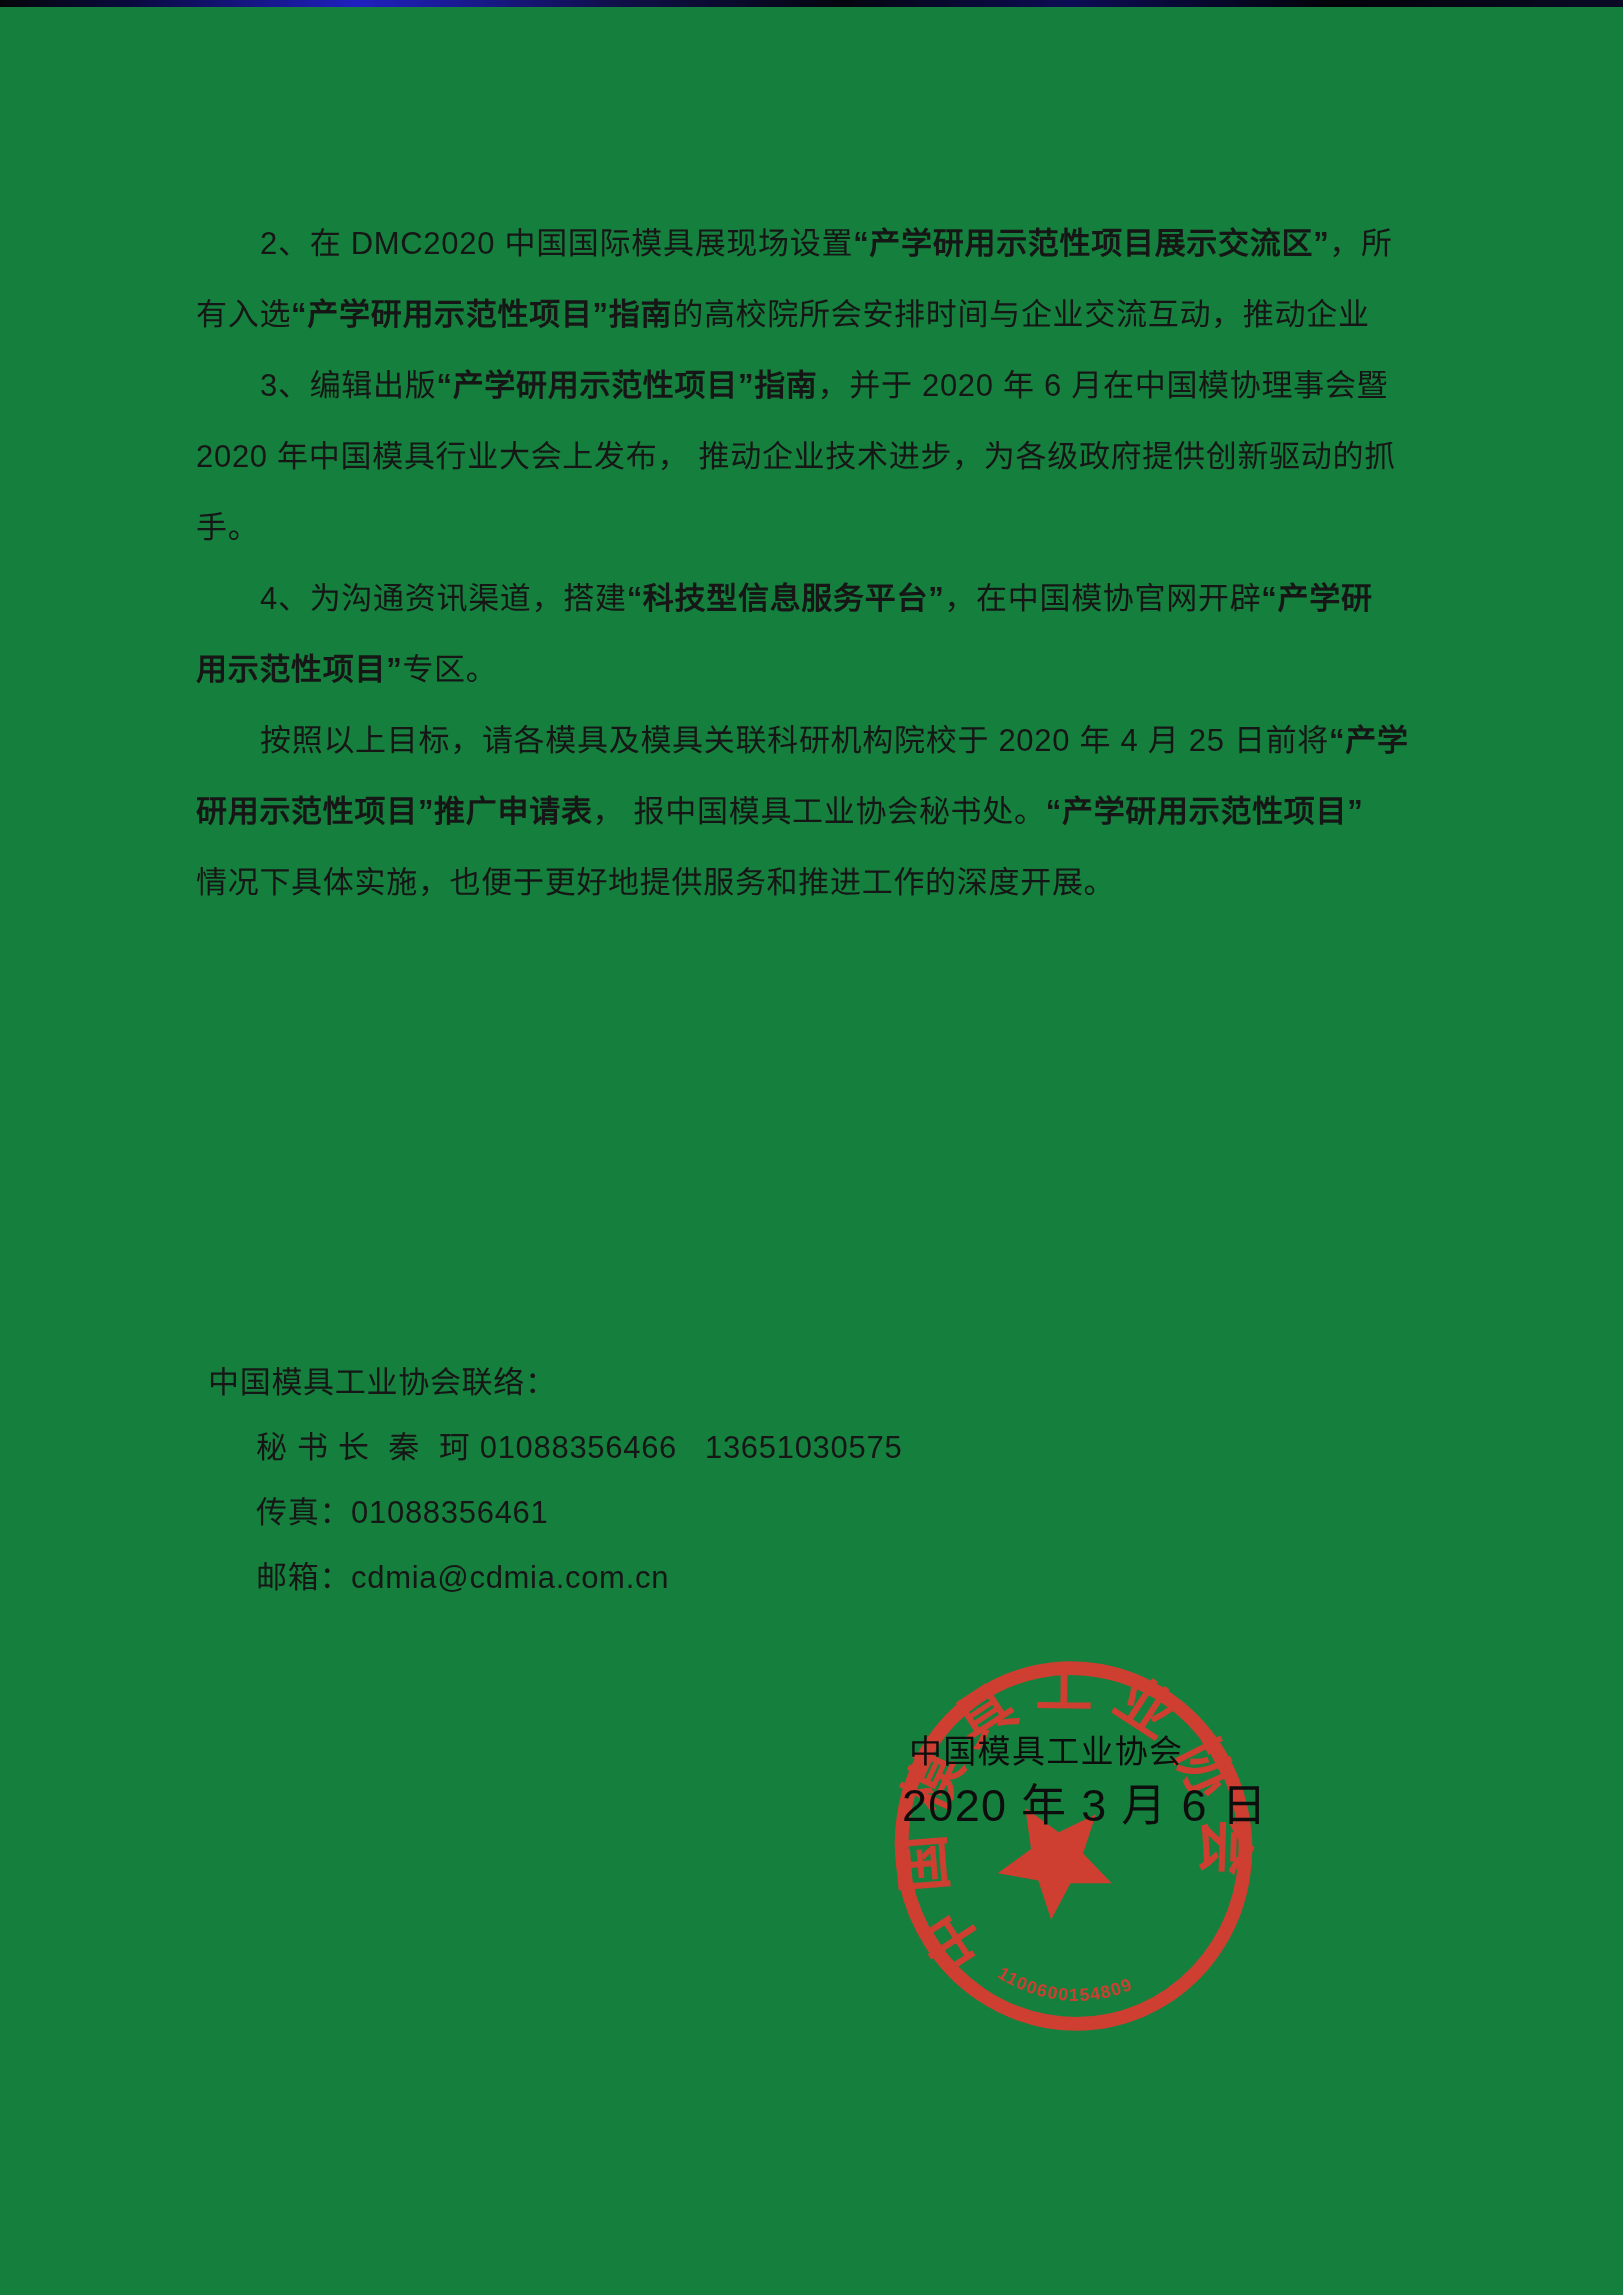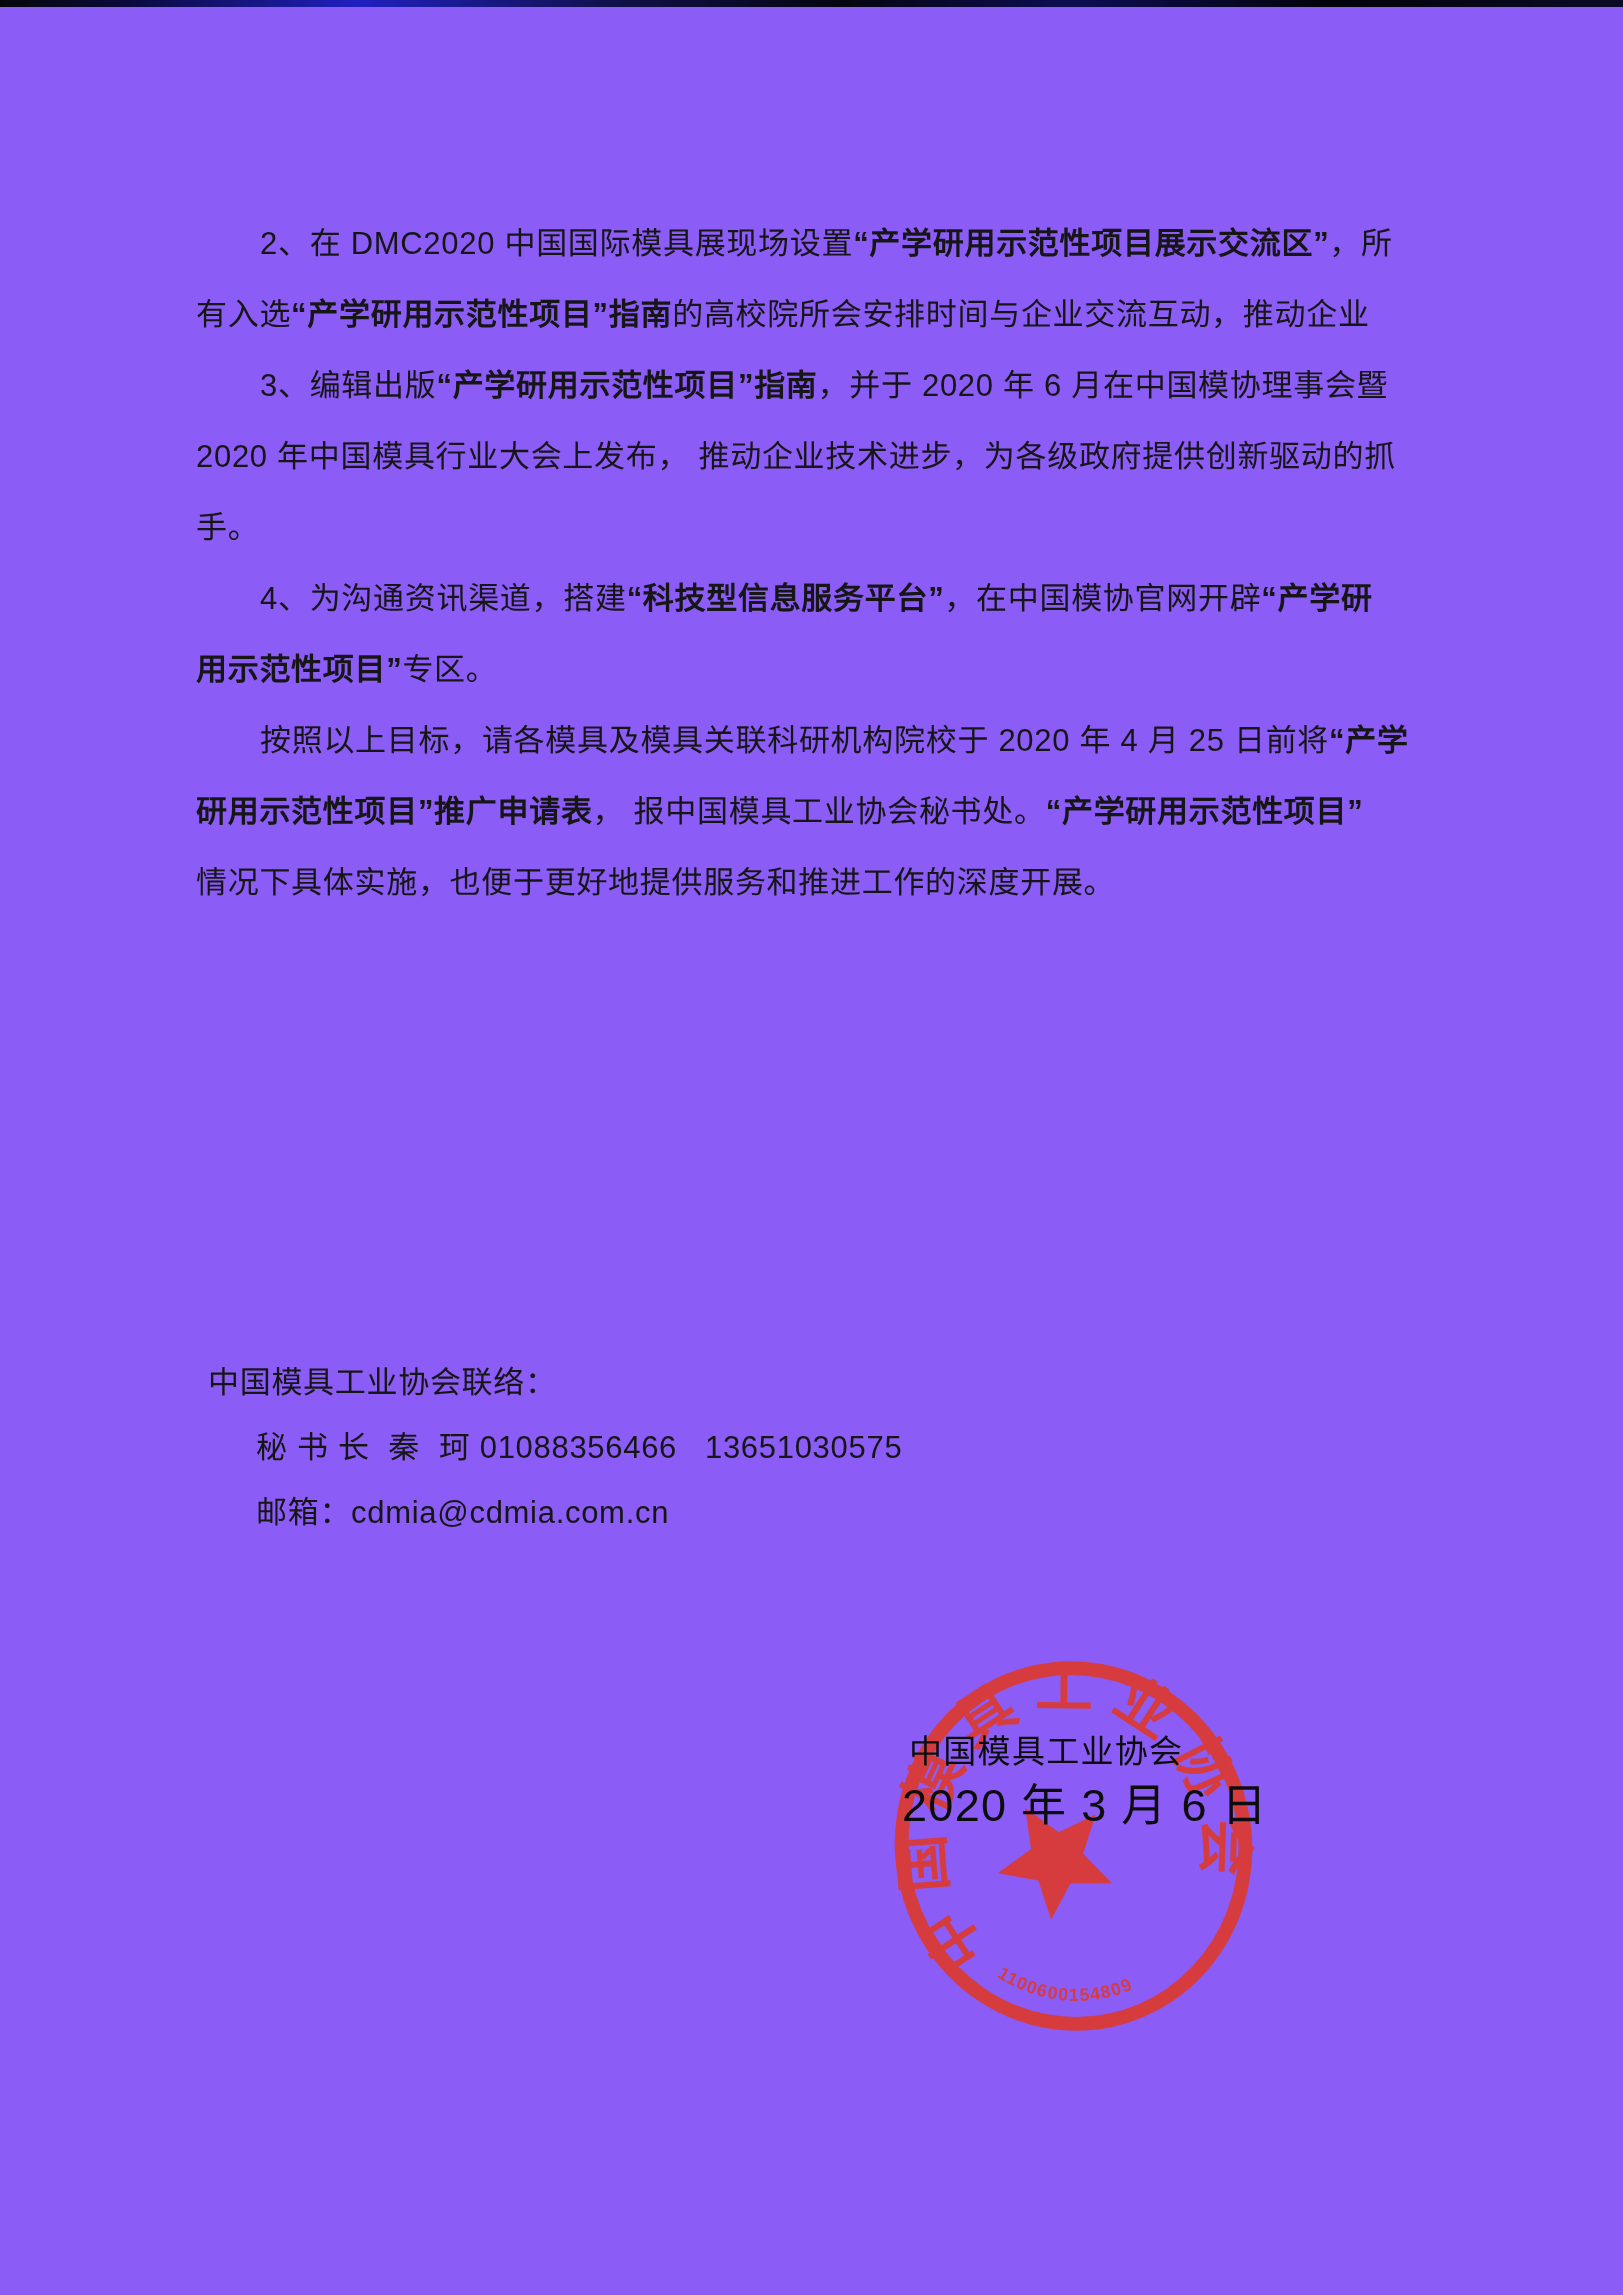--- a/index.html
+++ b/index.html
@@ -1,20 +1,20 @@
 <!DOCTYPE html>
 <html lang="zh-CN" style="font-size:10.5px"><head>
 <meta charset="utf-8">
 <style>
   html,body{margin:0;padding:0;background:#888;}
   .page{
     position:relative;
     width:1623px;height:2295px;
     margin:0 auto;
-    background:#8b5cf6;
+    background:#15803d;
     overflow:hidden;
     font-family:"Liberation Sans", sans-serif;
     color:#161616;
   }
   
   .scan-band{
     position:absolute;left:0;top:0;width:1623px;height:6.5px;
     background:linear-gradient(90deg,
       #06060a 0%,#0a0a3e 8%,#2020c0 22%,#10104a 38%,
       #050510 52%,#0d0d55 66%,#03030a 82%,#0a0a26 100%);
@@ -82,20 +82,21 @@
       <div class="line indent"><span>按照以上目标，请各模具及模具关联科研机构院校于 2020 年 4 月 25 日前将</span><span class="bold">“产学</span></div>
       <div class="line"><span class="bold">研用示范性项目”推广申请表</span><span>， 报中国模具工业协会秘书处。</span><span class="bold">“产学研用示范性项目”</span></div>
       <div class="line"><span>情况下具体实施，也便于更好地提供服务和推进工作的深度开展。</span></div>
     </div>
   </div>
 
 
   <div class="contact">
     <div class="cline">中国模具工业协会联络：</div>
     <div class="cline sub">秘 书 长  秦  珂 01088356466   13651030575</div>
+    <div class="cline sub">传真：01088356461</div>
     <div class="cline sub">邮箱：cdmia@cdmia.com.cn</div>
   </div>
 
   <svg class="seal" viewBox="0 0 600 620" xmlns="http://www.w3.org/2000/svg">
     <g transform="rotate(-12 300 310)" fill="none">
       <ellipse cx="300" cy="310" rx="262" ry="272" stroke="#dc3a31" stroke-width="21"></ellipse>
       <polygon fill="#dc3a31" transform="rotate(-4 270 325)" points="246.2,236.1 285,285.8 347.2,274.9 311.9,327.2 341.5,382.9 280.9,365.6 237.1,410.9 234.8,347.9 178.1,320.2 237.4,298.6"></polygon>
       <path id="ringTextPath" d="M 146.8 446.3 A 200 212 0 1 1 453.2 446.3" fill="none"></path>
       <path id="ringNumPath" d="M 140.9 477.6 A 225 237 0 0 0 459.1 477.6" fill="none"></path>
       <text font-family="Liberation Sans, sans-serif" font-size="88" font-weight="700" fill="#dc3a31" letter-spacing="24">

